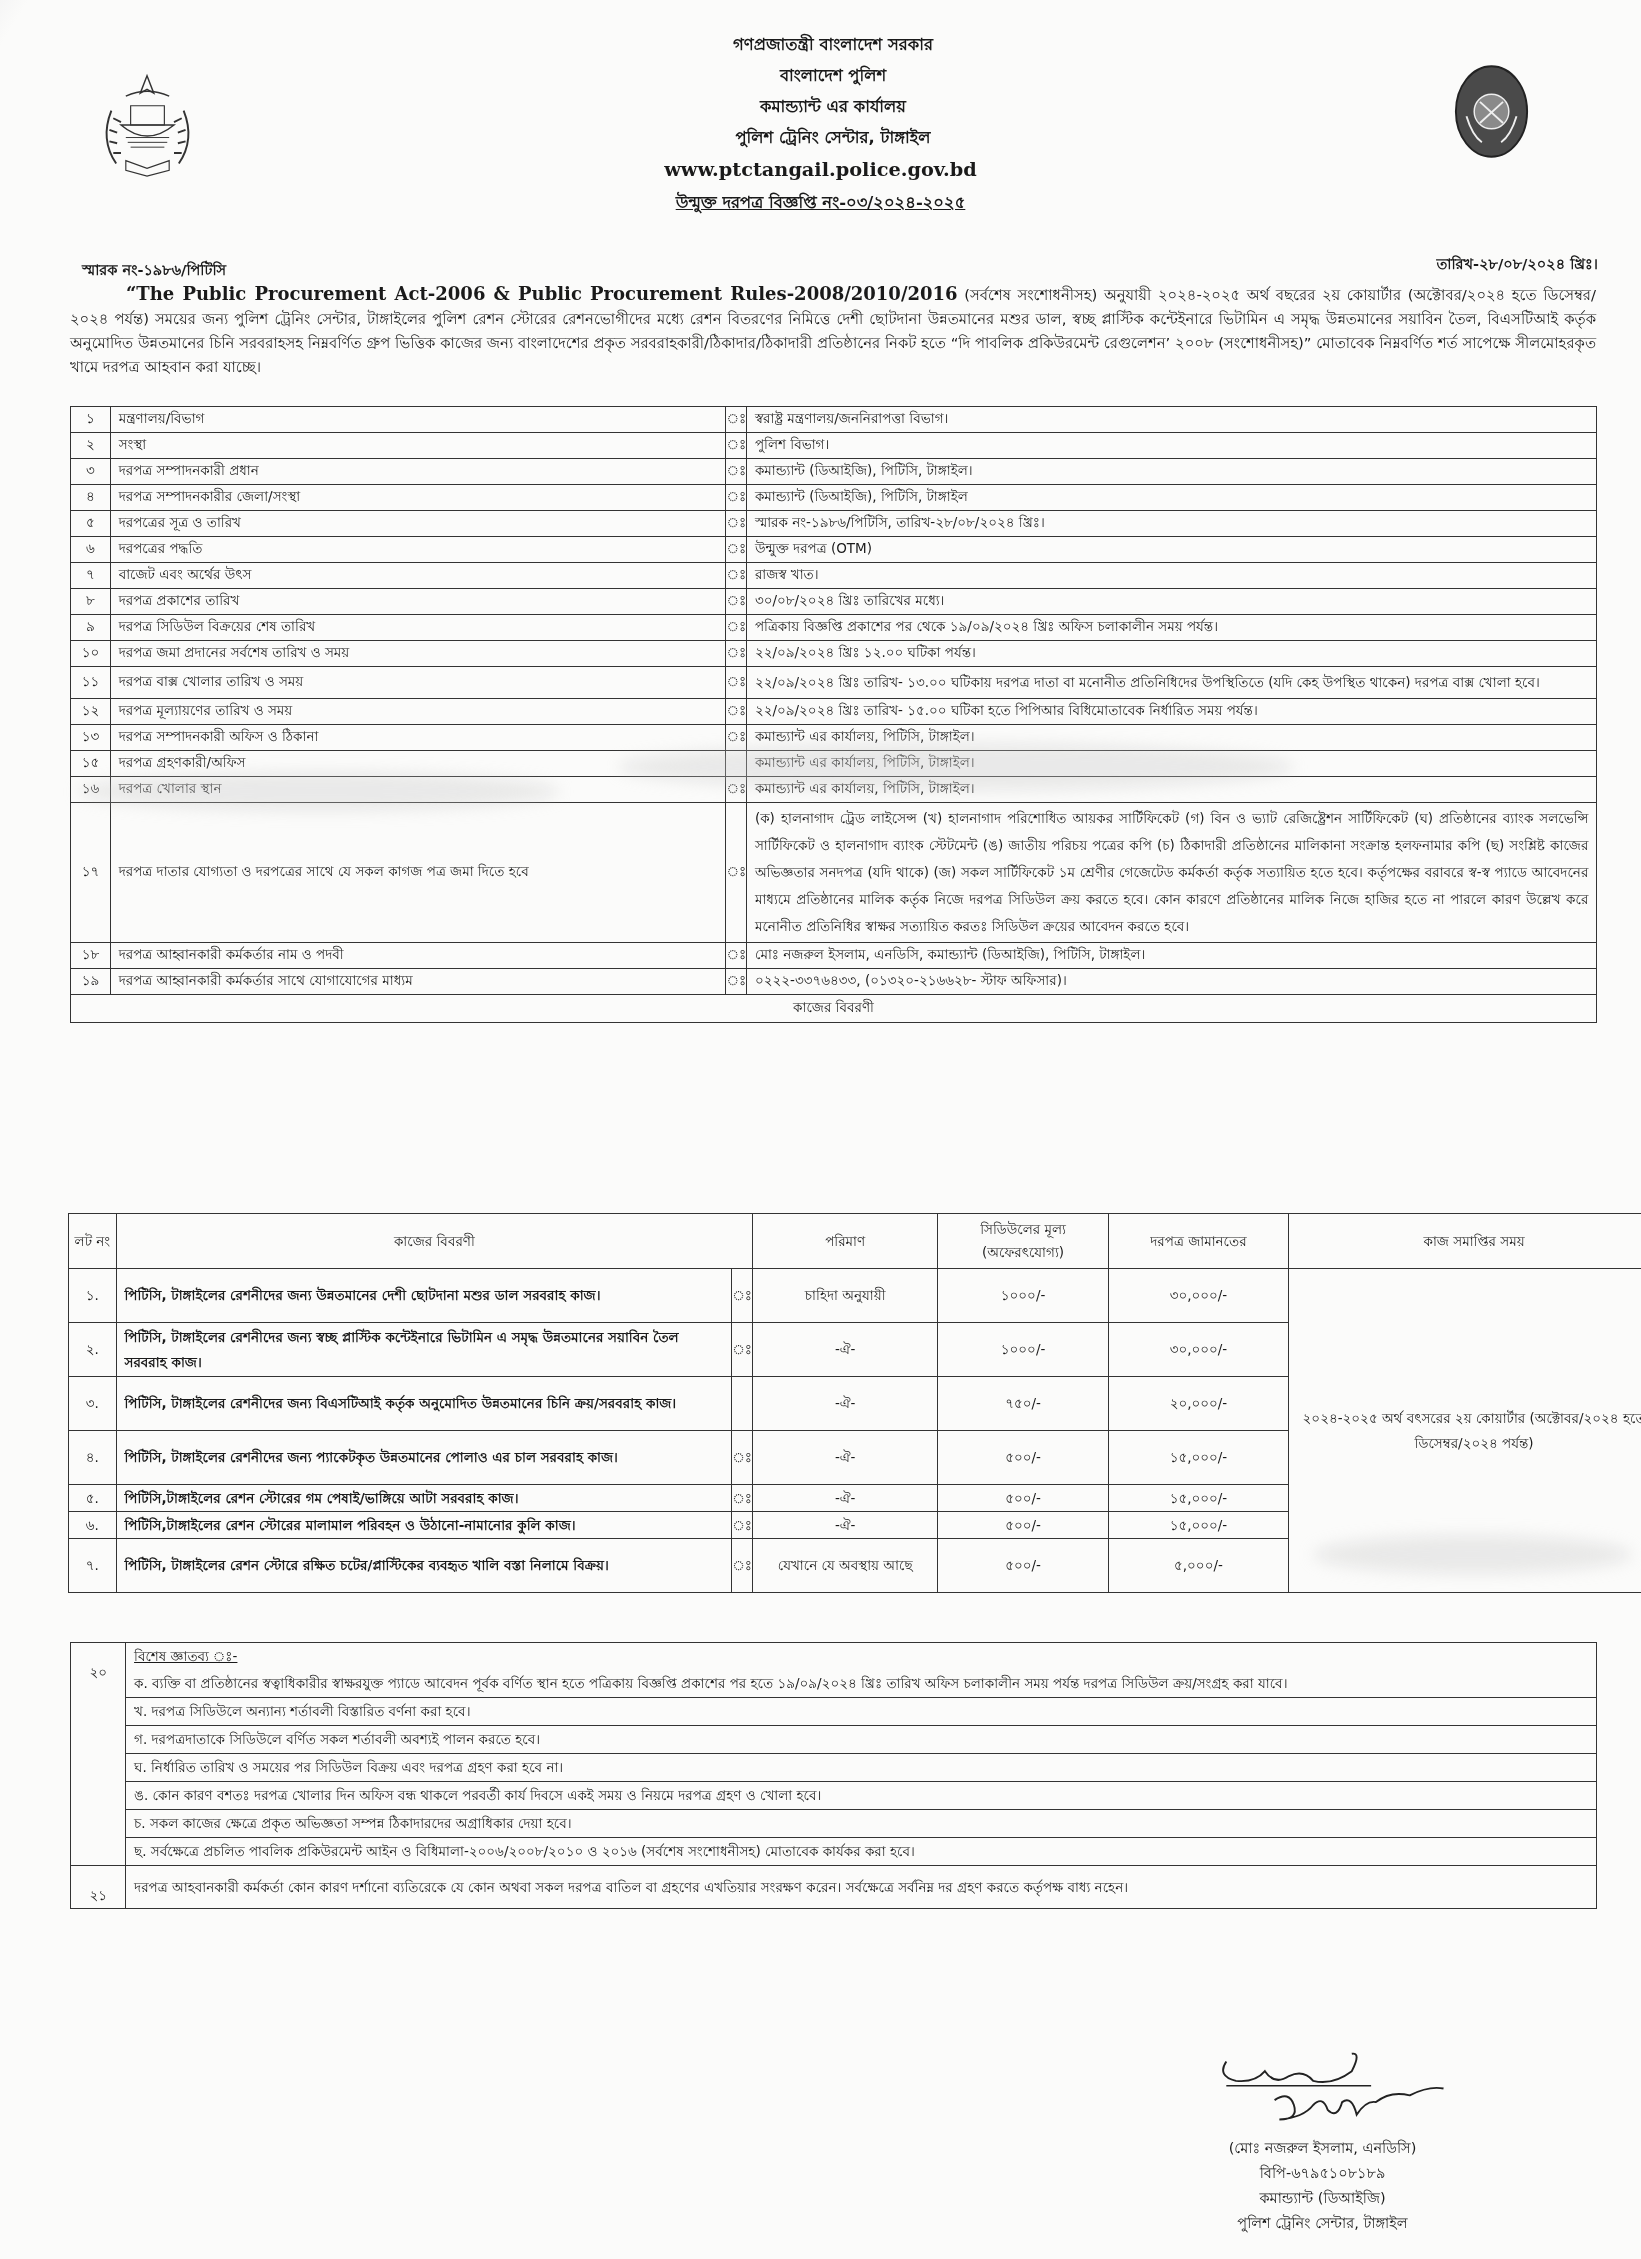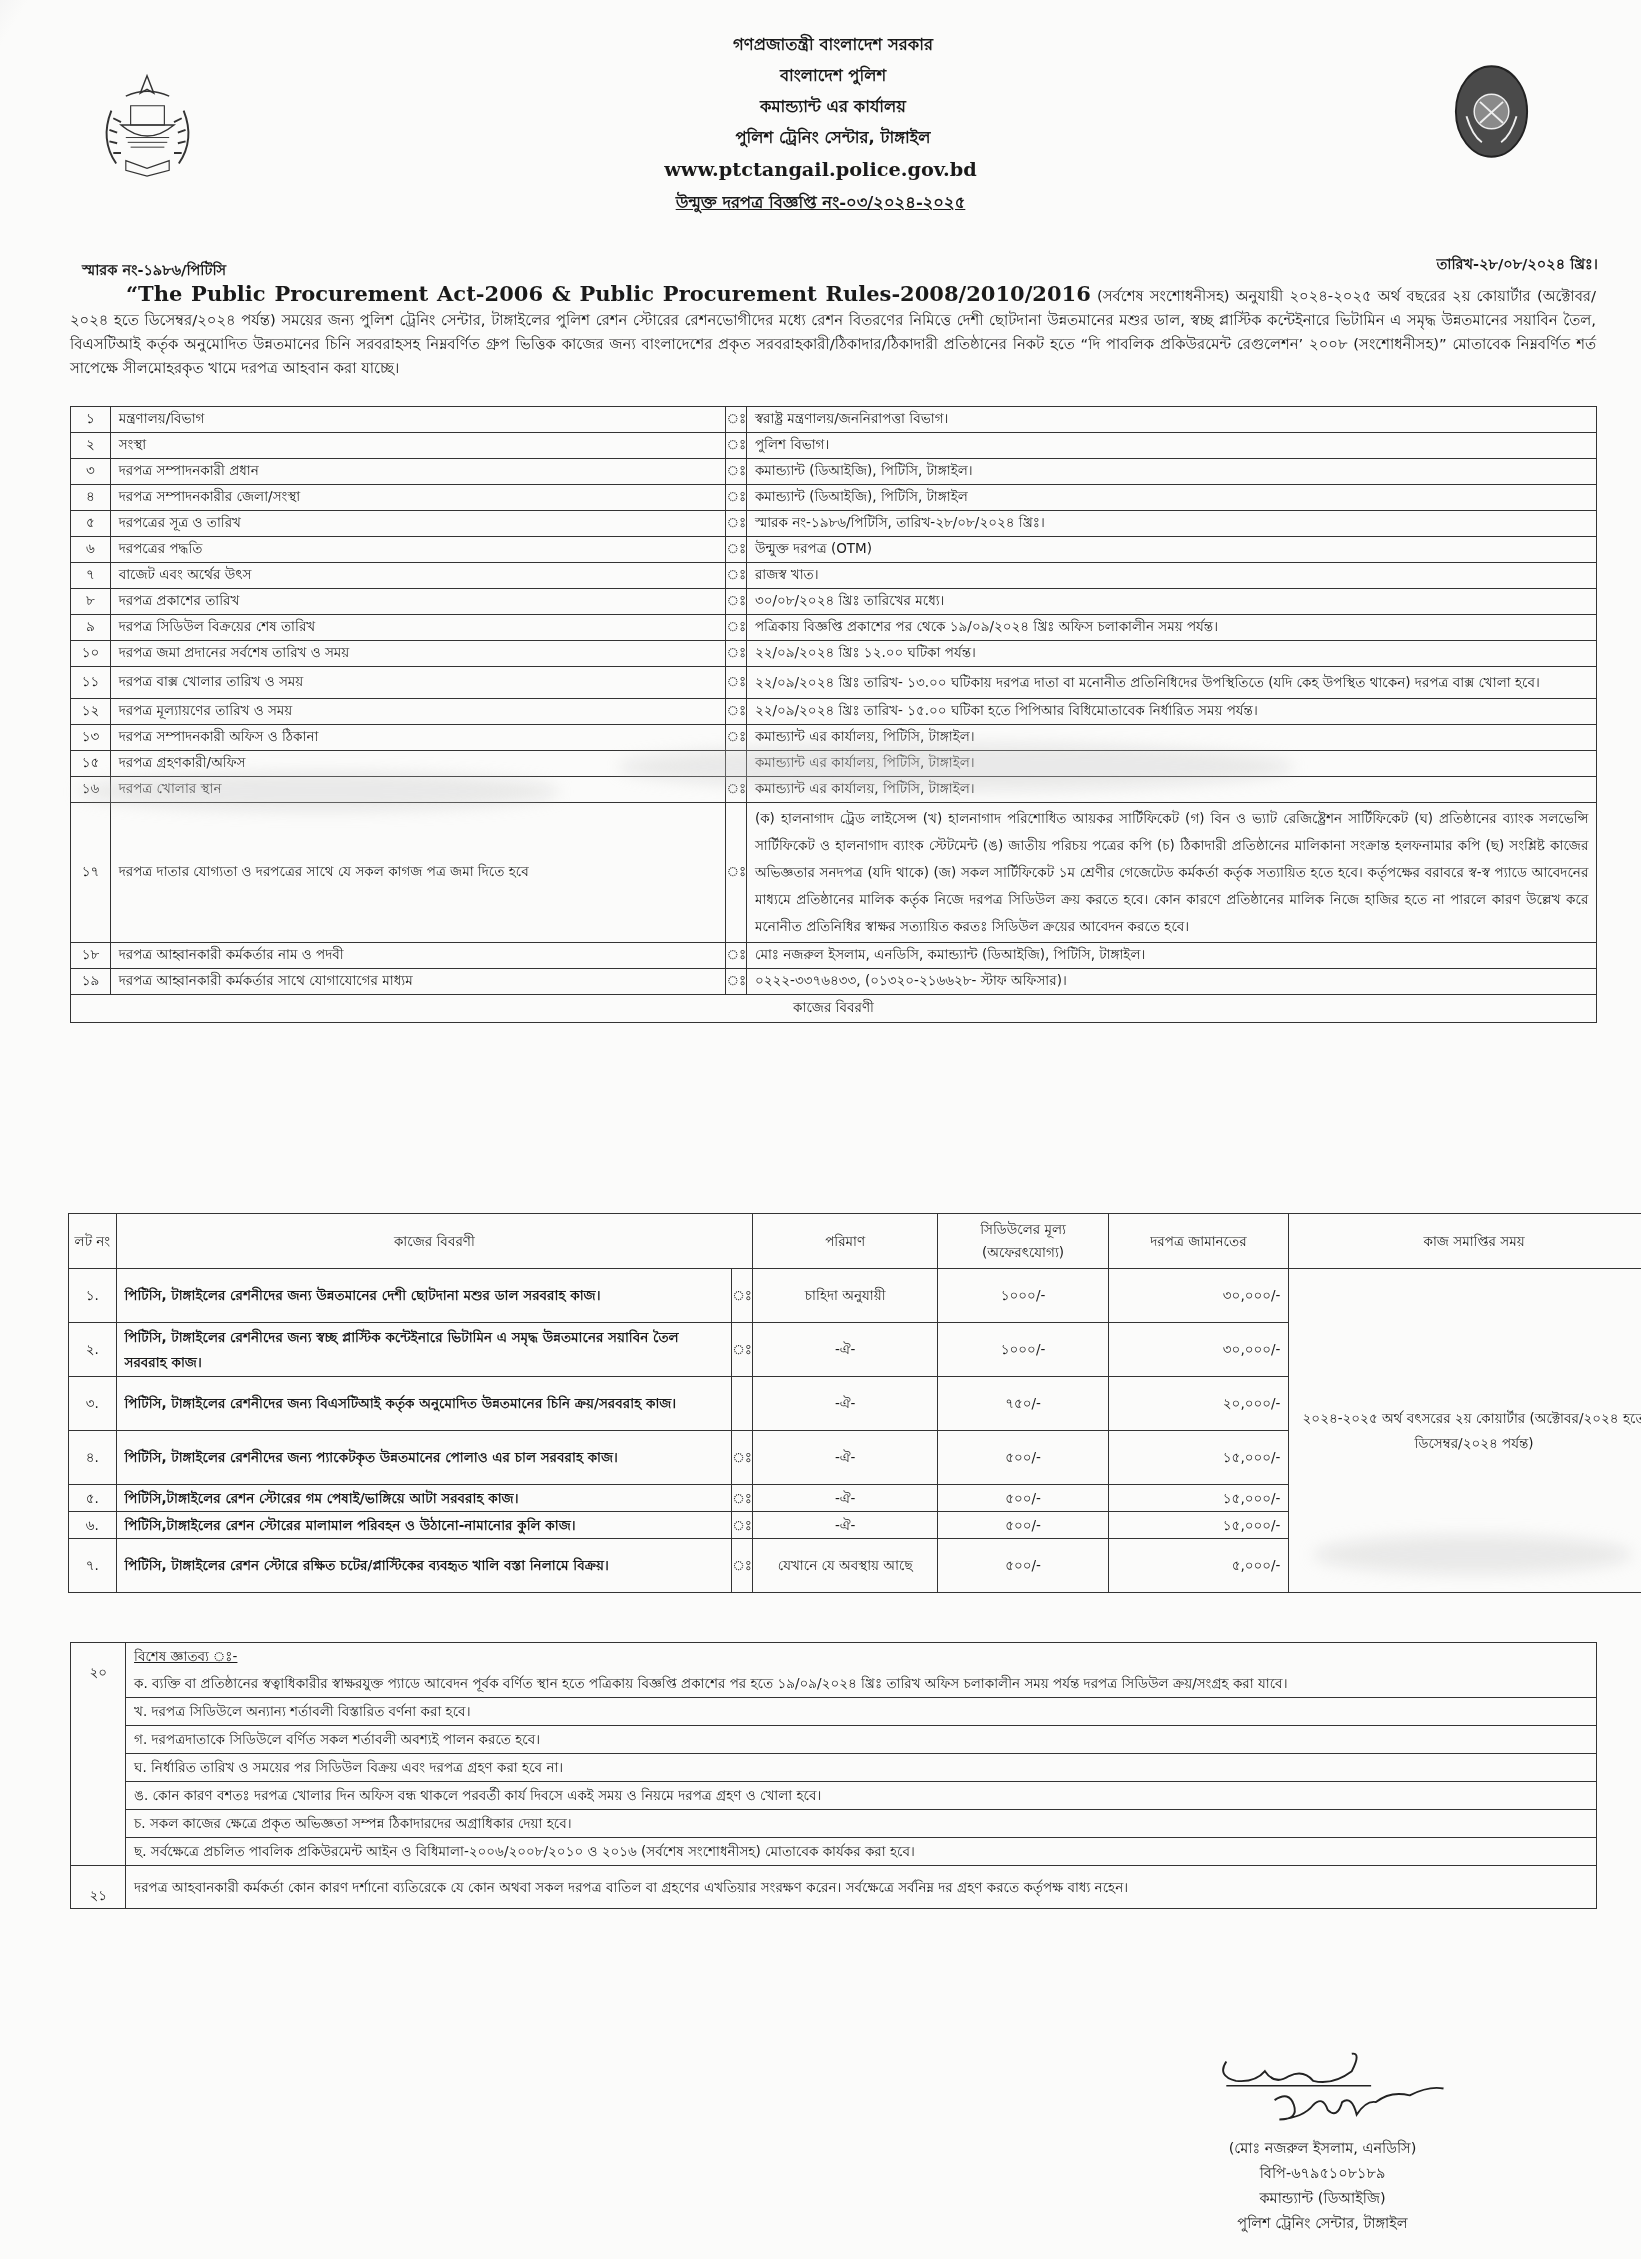--- a/index.html
+++ b/index.html
@@ -19,42 +19,42 @@
   .header { position: absolute; left: 0; right: 0; top: 29px; text-align: center; }
   .header .line { font-size: 16.4px; line-height: 31px; font-weight: bold; padding-left: 25px; }
   .header .url { font-family: "DejaVu Serif", "Liberation Serif", serif; font-size: 19.3px; line-height: 33px; font-weight: bold; }
   .header .notice { font-size: 16.4px; font-weight: bold; text-decoration: underline; line-height: 33px; }
   .memo { position: absolute; left: 82px; top: 259px; font-size: 14.5px; font-weight: bold; }
   .date { position: absolute; right: 43px; top: 253px; font-size: 14.5px; font-weight: bold; }
   .intro {
     position: absolute; left: 70px; width: 1526px; top: 282px;
     font-size: 14.8px; line-height: 24px; text-align: justify; text-indent: 56px;
   }
-  .intro .en { font-family: "DejaVu Serif", "Liberation Serif", serif; font-weight: bold; font-size: 21px; margin-top: 44px; }
+  .intro .en { font-family: "DejaVu Serif", "Liberation Serif", serif; font-weight: bold; font-size: 18px; margin-top: 44px; }
 
   table { border-collapse: collapse; position: absolute; }
   td, th { border: 1.4px solid #333; font-size: 13.5px; padding: 0 7.7px; vertical-align: middle; font-weight: normal; }
   .info { left: 70px; top: 406px; width: 1527px; }
   .info td.sl { width: 39px; text-align: center; padding: 0; }
   .info td.label { width: 599px; border-right: 1.4px solid #333; }
   .info td.colon { width: 17.4px; border-right: 1.4px solid #333; border-left: none; text-align: center; padding: 0; }
   .info td.val { }
   .info tr { height: 26px; }
   .info td.multi { line-height: 27px; text-align: justify; padding: 1.9px 7.7px; }
   .info .section-title td { text-align: center; height: 27px; }
 
   .work { left: 68px; top: 1213px; width: 1592px; }
   .work th { text-align: center; line-height: 23px; height: 54px; }
   .work td { line-height: 25px; }
   .work td.lot { width: 39px; text-align: center; padding: 0; }
   .work td.desc { width: 599px; font-weight: bold; }
   .work td.colon { width: 17.4px; text-align: center; padding: 0; }
   .work td.qty { width: 169px; text-align: center; }
   .work td.price { width: 154px; text-align: center; }
-  .work td.sec { width: 164px; text-align: right; }
+  .work td.sec { width: 164px; text-align: center; }
   .work td.time { text-align: center; line-height: 25px; margin-top: 16px; }
   .work tr.r1 { height: 54px; }
   .work tr.r2 { height: 27px; }
 
   .notes { left: 70px; top: 1642px; width: 1527px; }
   .notes td.sl { width: 39px; text-align: center; vertical-align: top; padding-top: 19px; }
   .notes td.note { line-height: 27px; border-left: 1.4px solid #333; }
   .notes .head { text-decoration: underline; }
   .notes tr.lite td.note { border-top: 1.4px solid #333; }
 

